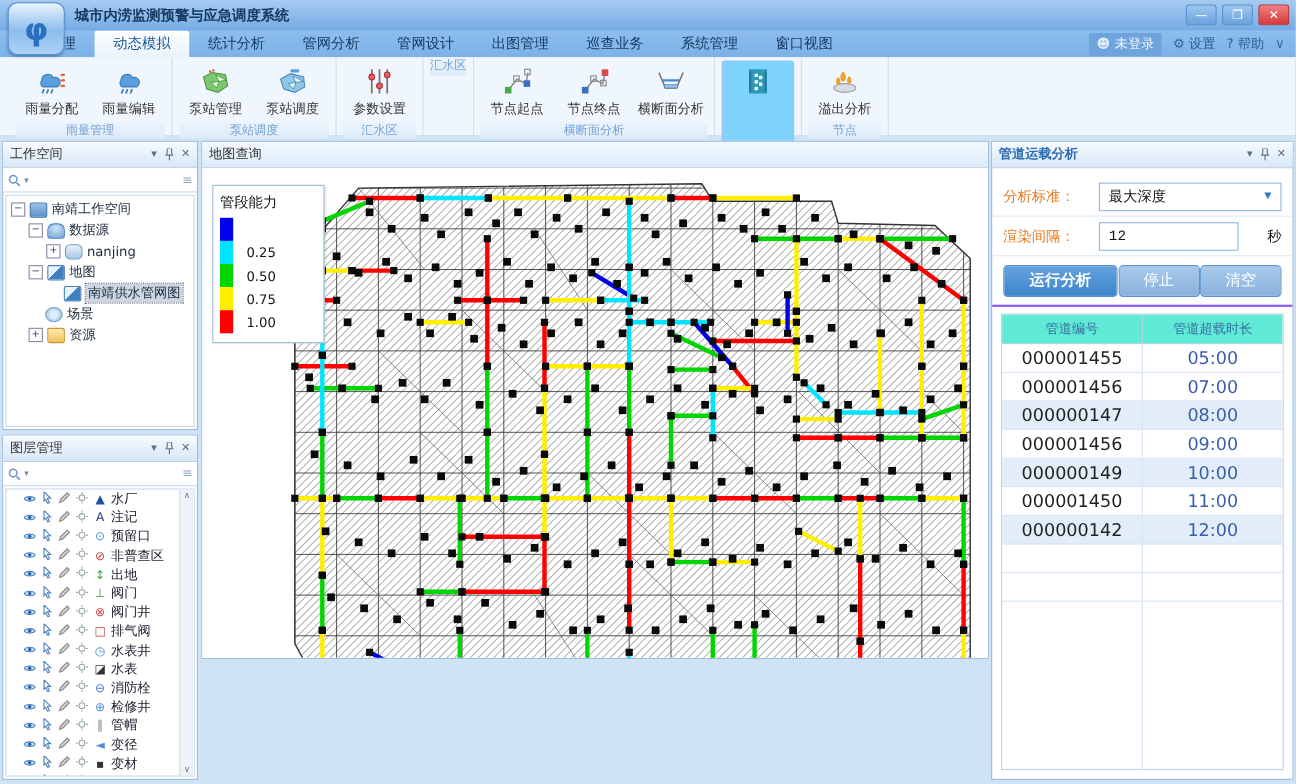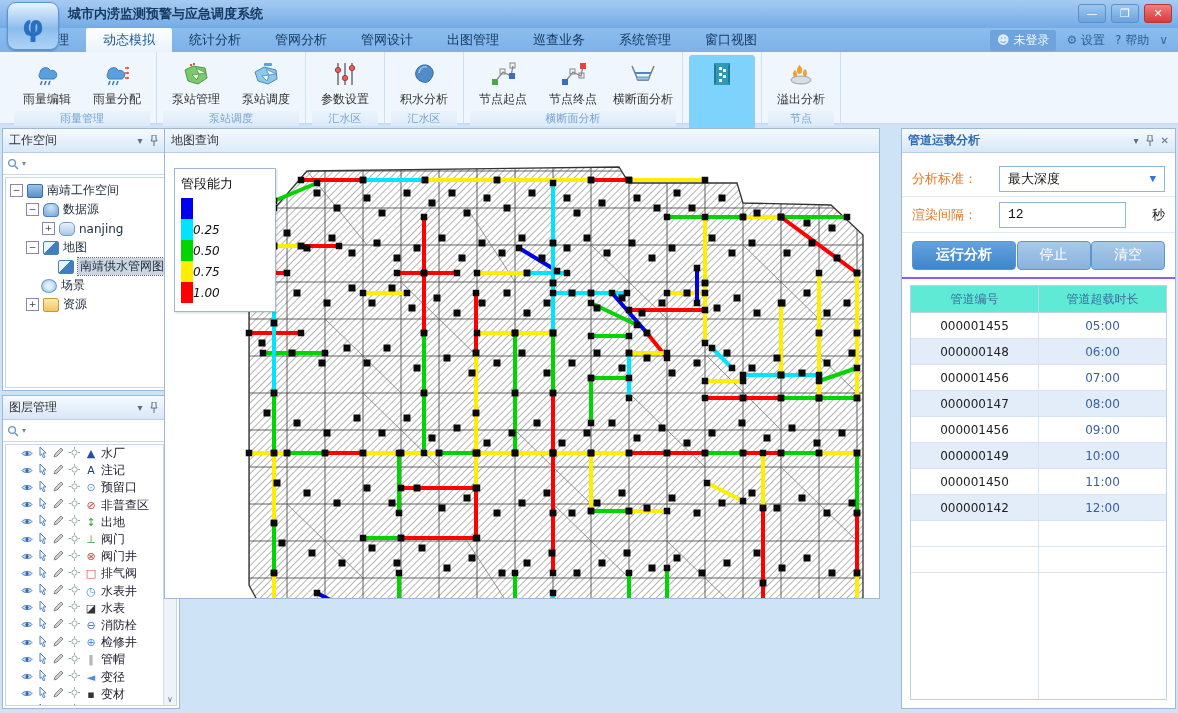--- a/index.html
+++ b/index.html
@@ -69,21 +69,21 @@
   .lrow{display:flex;align-items:center;height:17.2px;padding-left:14px;gap:3px;color:#223;}
   .lic{width:13px;text-align:center;flex:0 0 13px;}
   .lsym{width:14px;text-align:center;flex:0 0 14px;font-size:11px;}
   .vscroll{position:absolute;right:0;top:0;bottom:0;width:13px;background:#eef3f9;border-left:1px solid #cdd;
     display:flex;flex-direction:column;justify-content:space-between;align-items:center;font-size:8px;color:#678;padding:1px 0;box-sizing:border-box;}
 
   
   .map-body{flex:1;position:relative;background:#fff;overflow:hidden;}
   .legend{position:absolute;left:9px;top:15px;width:88px;background:#fff;border:1px solid #9bb8d6;box-shadow:1px 1px 2px rgba(0,0,0,.15);padding:6px 6px 8px;z-index:5;}
   .legend-title{font-size:13px;color:#111;margin-bottom:5px;}
-  .legend-grid{display:grid;grid-template-columns:12px 1fr;column-gap:0;font-style:italic;}
+  .legend-grid{display:grid;grid-template-columns:12px 1fr;column-gap:12px;}
   .lg-cell{height:21px;}
   .lg-label{height:21px;display:flex;align-items:center;font-size:12px;color:#111;}
 
   
   .rp-title{color:#2e6db4;font-weight:bold;}
   .formrow{height:35px;flex:0 0 35px;display:flex;align-items:center;padding:0 10px;gap:22px;border-bottom:1px solid #dde9f6;}
   .flabel{font-size:13px;color:#e8781e;white-space:nowrap;}
   .fbox{flex:1;height:24px;border:1px solid #8fb6dd;display:flex;align-items:center;padding:0 8px;font-size:13px;color:#111;background:#fff;font-family:Liberation Mono, monospace;}
   .fbox .caret{margin-left:auto;color:#2f7bd0;font-size:11px;}
   .funit{font-size:13px;color:#111;margin-left:4px;}
@@ -93,21 +93,21 @@
   .abtn.light{width:72px;background:linear-gradient(#a9c9ea,#88b2dc);font-weight:normal;}
   .rtable{flex:1;display:flex;flex-direction:column;margin:6px 8px 8px;border:1px solid #bcd2ea;overflow:hidden;}
   .rt-title{height:27px;flex:0 0 27px;display:flex;align-items:center;justify-content:center;
     font-size:13px;font-weight:bold;color:#2d6bb4;border-bottom:1px solid #bcd2ea;background:#fff;}
   .rt-head{height:26px;flex:0 0 26px;display:flex;background:#5eead4;border-bottom:1px solid #bcd2ea;}
   .rt-head div{flex:1;display:flex;align-items:center;justify-content:center;font-size:12px;color:#3a6ea5;}
   .rt-head div:first-child{border-right:1px solid #bcd2ea;}
   .rt-body{flex:1;display:flex;flex-direction:column;position:relative;}
   .rt-row{height:25px;flex:0 0 25px;display:flex;border-bottom:1px solid #d5e3f3;background:#fff;}
   .rt-row.alt{background:#e2edf9;}
-  .rt-row div{flex:1;display:flex;align-items:center;justify-content:center;font-size:12px;color:#222;}
+  .rt-row div{flex:1;display:flex;align-items:center;justify-content:center;font-size:16px;color:#222;}
   .rt-row div:first-child{border-right:1px solid #d5e3f3;}
   .rt-row .time{color:#3a5fa8;}
   .rt-fill{flex:1;display:flex;}
   .rt-fill div{flex:1;}
   .rt-fill div:first-child{border-right:1px solid #d5e3f3;}
   .empty-row{height:25px;flex:0 0 25px;display:flex;border-bottom:1px solid #d5e3f3;}
   .empty-row div{flex:1;}
   .empty-row div:first-child{border-right:1px solid #d5e3f3;}
 </style>
 </head>
@@ -146,48 +146,48 @@
     <span class="mini-ic">∨</span>
   </div>
 
   <div class="ribbon">
     <div class="ribbon-inner">
       <div class="rgroup">
         <div class="rbuttons">
           <div class="rbtn">
             <span class="ric">
               <svg width="28" height="28" viewBox="0 0 28 28">
-                  <path d="M7 13a5.5 5.5 0 0 1 10.4-2.3A4.5 4.5 0 0 1 21 19H8a4 4 0 0 1-1-6z" fill="#5aa0dc" stroke="#3a7cb8"></path>
-                  <g stroke="#3a7cb8" stroke-width="1.6">
-                    <line x1="9" y1="21" x2="7.5" y2="25"></line>
-                    <line x1="13" y1="21" x2="11.5" y2="25"></line>
-                    <line x1="17" y1="21" x2="15.5" y2="25"></line>
-                  </g>
-                </svg>
-            </span>
-            <span class="rlabel">雨量编辑</span>
-          </div>
-          <div class="rbtn">
-            <span class="ric">
-              <svg width="28" height="28" viewBox="0 0 28 28">
                   <path d="M5 13a5.5 5.5 0 0 1 10.4-2.3A4.5 4.5 0 0 1 19 19H6a4 4 0 0 1-1-6z" fill="#5aa0dc" stroke="#3a7cb8"></path>
                   <g stroke="#3a7cb8" stroke-width="1.5">
                     <line x1="7" y1="21" x2="5.5" y2="25"></line>
                     <line x1="11" y1="21" x2="9.5" y2="25"></line>
                     <line x1="15" y1="21" x2="13.5" y2="25"></line>
                   </g>
                   <g stroke="#e05a30" stroke-width="1.6">
                     <line x1="22" y1="8" x2="26" y2="8"></line>
                     <line x1="22" y1="13" x2="26" y2="13"></line>
                     <line x1="22" y1="18" x2="26" y2="18"></line>
                   </g>
                   <path d="M26 8l-2-1.5v3z M26 13l-2-1.5v3z M26 18l-2-1.5v3z" fill="#e05a30"></path>
                 </svg>
             </span>
             <span class="rlabel">雨量分配</span>
+          </div>
+          <div class="rbtn">
+            <span class="ric">
+              <svg width="28" height="28" viewBox="0 0 28 28">
+                  <path d="M7 13a5.5 5.5 0 0 1 10.4-2.3A4.5 4.5 0 0 1 21 19H8a4 4 0 0 1-1-6z" fill="#5aa0dc" stroke="#3a7cb8"></path>
+                  <g stroke="#3a7cb8" stroke-width="1.6">
+                    <line x1="9" y1="21" x2="7.5" y2="25"></line>
+                    <line x1="13" y1="21" x2="11.5" y2="25"></line>
+                    <line x1="17" y1="21" x2="15.5" y2="25"></line>
+                  </g>
+                </svg>
+            </span>
+            <span class="rlabel">雨量编辑</span>
           </div>
         </div>
         <div class="rgroup-label">雨量管理</div>
       </div>
 
       <div class="rgroup">
         <div class="rbuttons">
           <div class="rbtn">
             <span class="ric">
               <svg width="28" height="28" viewBox="0 0 28 28">
@@ -228,31 +228,20 @@
                   <circle cx="21" cy="8" r="2.6" fill="#e86060" stroke="#b03030"></circle>
                 </svg>
             </span>
             <span class="rlabel">参数设置</span>
           </div>
         </div>
         <div class="rgroup-label">汇水区</div>
       </div>
 
       <div class="rgroup">
-        <div class="rbuttons">
-          <div class="rbtn">
-            <span class="ric">
-              <svg width="28" height="28" viewBox="0 0 28 28">
-                  <path d="M6 16c-2-6 4-12 10-11s9 7 6 12-5 6-9 5-6-3-7-6z" fill="#4f8cc8" stroke="#2f6aa8"></path>
-                  <path d="M9 13c0-4 4-7 8-6" fill="none" stroke="#9cc4e8" stroke-width="1.6"></path>
-                </svg>
-            </span>
-            <span class="rlabel">积水分析</span>
-          </div>
-        </div>
         <div class="rgroup-label">汇水区</div>
       </div>
 
       <div class="rgroup">
         <div class="rbuttons">
           <div class="rbtn">
             <span class="ric">
               <svg width="28" height="28" viewBox="0 0 28 28">
                   <path d="M6 22L14 12 22 16 24 6" fill="none" stroke="#888" stroke-width="1.3"></path>
                   <rect x="3" y="19" width="6" height="6" fill="#4aa848"></rect>
@@ -793,21 +782,21 @@
           <span>探测点</span>
         </div>
 
       <div class="vscroll">
           <span>∧</span>
           <span>∨</span>
         </div>
     </div>
   </div>
 
-  <div class="panel" style="left:164px;top:128px;width:716px;height:471px;">
+  <div class="panel" style="left:183px;top:128px;width:716px;height:471px;">
     <div class="panel-title" style="background:linear-gradient(#f2f8fe,#dcebfa);">
       <span>地图查询</span>
     </div>
     <div class="map-body">
       <div class="legend">
         <div class="legend-title">管段能力</div>
         <div class="legend-grid" id="legend-grid">
             <div class="lg-cell" style="background: rgb(0, 0, 238);"></div>
             <div class="lg-label"></div>
             <div class="lg-cell" style="background: rgb(0, 229, 255);"></div>
@@ -1521,24 +1510,20 @@
         <div>管道编号</div>
         <div>管道超载时长</div>
       </div>
       <div class="rt-body">
 
           <div class="rt-row">
             <div>000001455</div>
             <div class="time">05:00</div>
           </div>
 
-          <div class="rt-row alt">
-            <div>000000148</div>
-            <div class="time">06:00</div>
-          </div>
 
           <div class="rt-row">
             <div>000001456</div>
             <div class="time">07:00</div>
           </div>
 
           <div class="rt-row alt">
             <div>000000147</div>
             <div class="time">08:00</div>
           </div>

